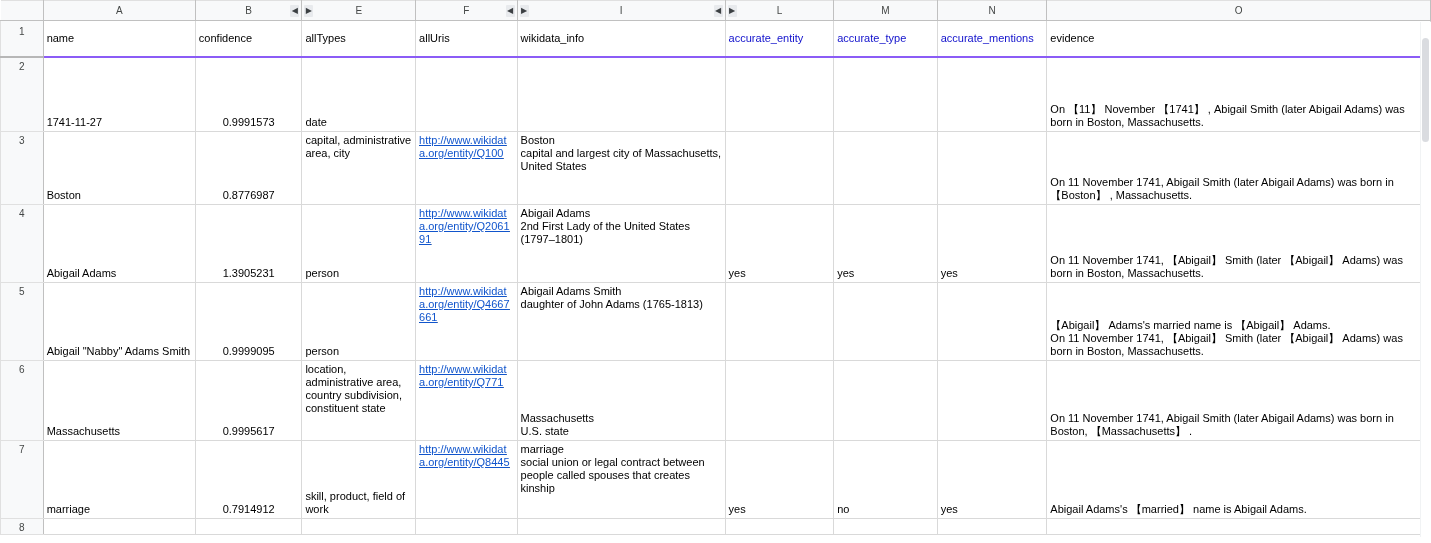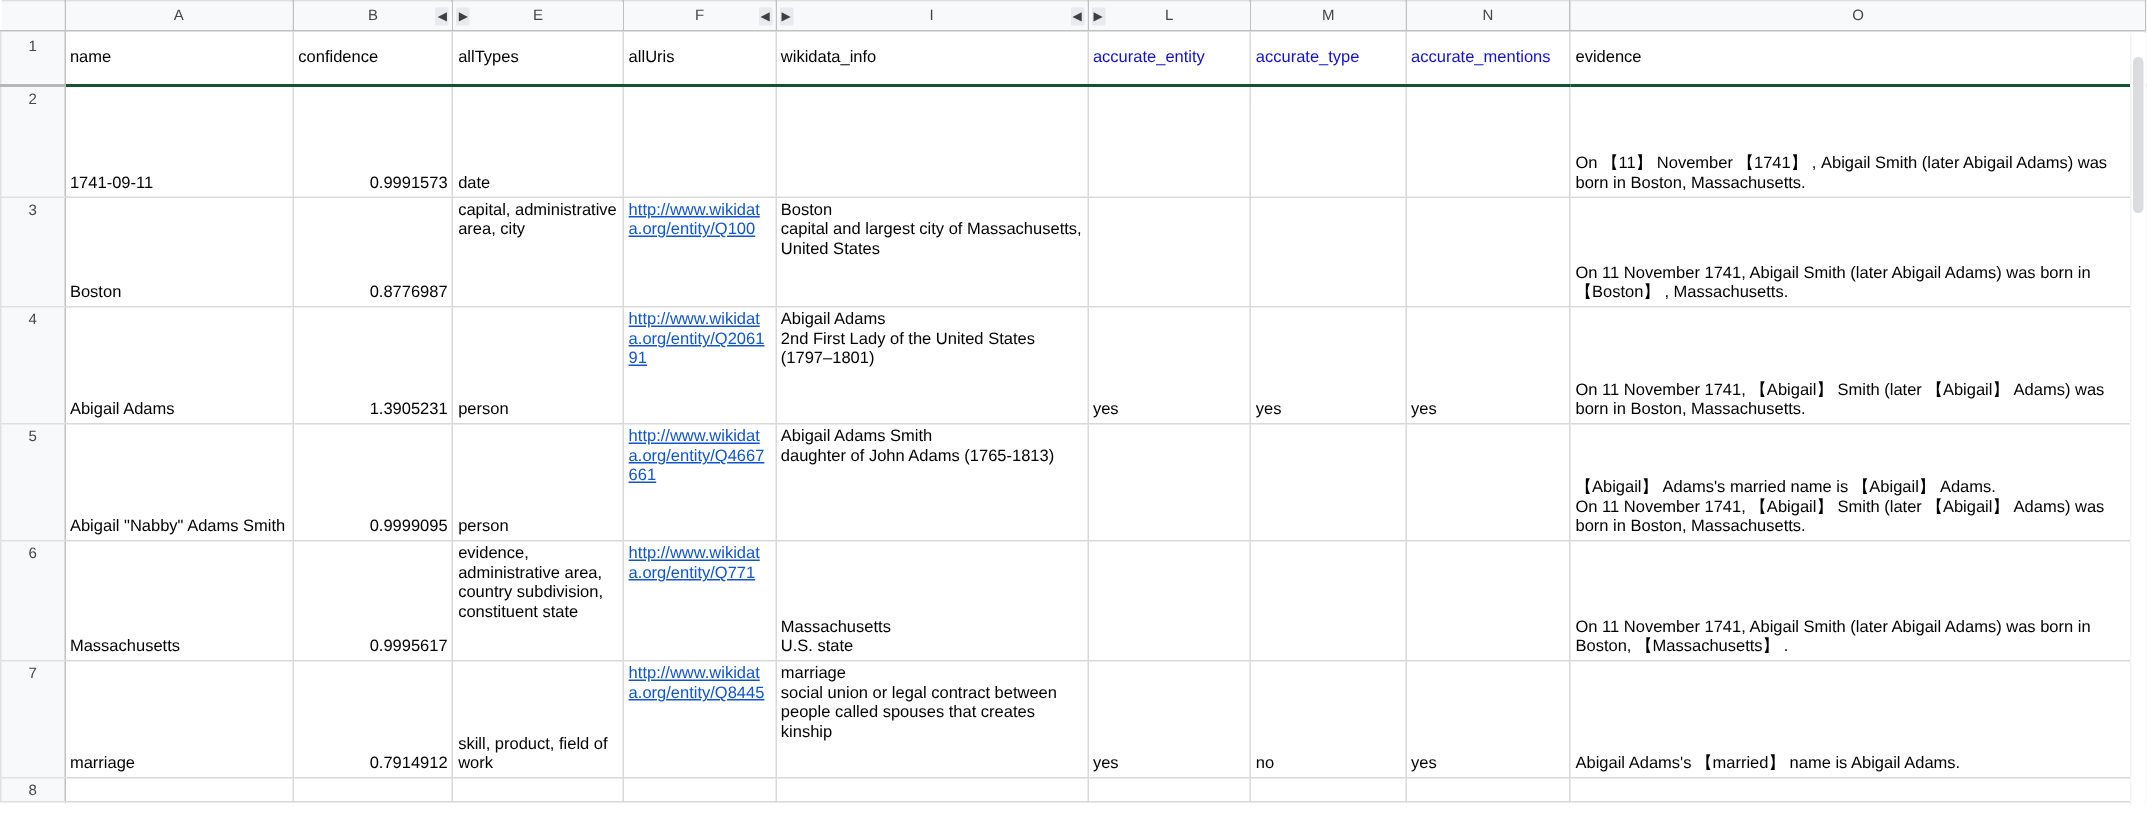--- a/index.html
+++ b/index.html
@@ -83,34 +83,34 @@
     border-right: 1px solid #d9d9d9;
     border-bottom: 1px solid #d9d9d9;
     padding: 2px 3px;
     vertical-align: bottom;
     overflow: hidden;
     white-space: pre-line;
     line-height: 13px;
     font-size: 11px;
   }
   td.cell.top { vertical-align: top; }
-  td.cell.num { text-align: right; }
-  td.cell.link { vertical-align: top; }
+  td.cell.num { text-align: center; }
+  td.cell.link { vertical-align: top; text-decoration: underline; }
   td.cell.link a, .linktext {
     color: #1155cc;
     text-decoration: underline;
     word-break: break-all;
     cursor: pointer;
   }
   .hdrblue { color: #1111cc; font-weight: normal; }
 
   tr.headerrow td.cell {
     vertical-align: middle;
     height: 36px;
-    border-bottom: 2px solid #14532d;
+    border-bottom: 2px solid #8b5cf6;
   }
   tr.headerrow td.rowhead {
     height: 24px;
     padding-top: 5px;
     border-bottom: 2px solid #b7b7b7;
   }
 
   
   tr.r2 td { height: 75px; }
   tr.r3 td { height: 73px; }
@@ -229,21 +229,21 @@
       <td class="cell">allUris</td>
       <td class="cell">wikidata_info</td>
       <td class="cell hdrblue">accurate_entity</td>
       <td class="cell hdrblue">accurate_type</td>
       <td class="cell hdrblue">accurate_mentions</td>
       <td class="cell">evidence</td>
     </tr>
 
     <tr class="r2">
       <td class="rowhead">2</td>
-      <td class="cell">1741-09-11</td>
+      <td class="cell">1741-11-27</td>
       <td class="cell num">0.9991573</td>
       <td class="cell">date</td>
       <td class="cell link"><span class="linktext"></span></td>
       <td class="cell top"></td>
       <td class="cell"></td>
       <td class="cell"></td>
       <td class="cell"></td>
       <td class="cell">On 【11】 November 【1741】 , Abigail Smith (later Abigail Adams) was born in Boston, Massachusetts.</td>
     </tr>
 
@@ -287,21 +287,21 @@
       <td class="cell"></td>
       <td class="cell"></td>
       <td class="cell">【Abigail】 Adams's married name is 【Abigail】 Adams.
 On 11 November 1741, 【Abigail】 Smith (later 【Abigail】 Adams) was born in Boston, Massachusetts.</td>
     </tr>
 
     <tr class="r6">
       <td class="rowhead">6</td>
       <td class="cell">Massachusetts</td>
       <td class="cell num">0.9995617</td>
-      <td class="cell top">evidence, administrative area, country subdivision, constituent state</td>
+      <td class="cell top">location, administrative area, country subdivision, constituent state</td>
       <td class="cell link"><span class="linktext">http://www.wikidata.org/entity/Q771</span></td>
       <td class="cell">Massachusetts
 U.S. state</td>
       <td class="cell"></td>
       <td class="cell"></td>
       <td class="cell"></td>
       <td class="cell">On 11 November 1741, Abigail Smith (later Abigail Adams) was born in Boston, 【Massachusetts】 .</td>
     </tr>
 
     <tr class="r7">

